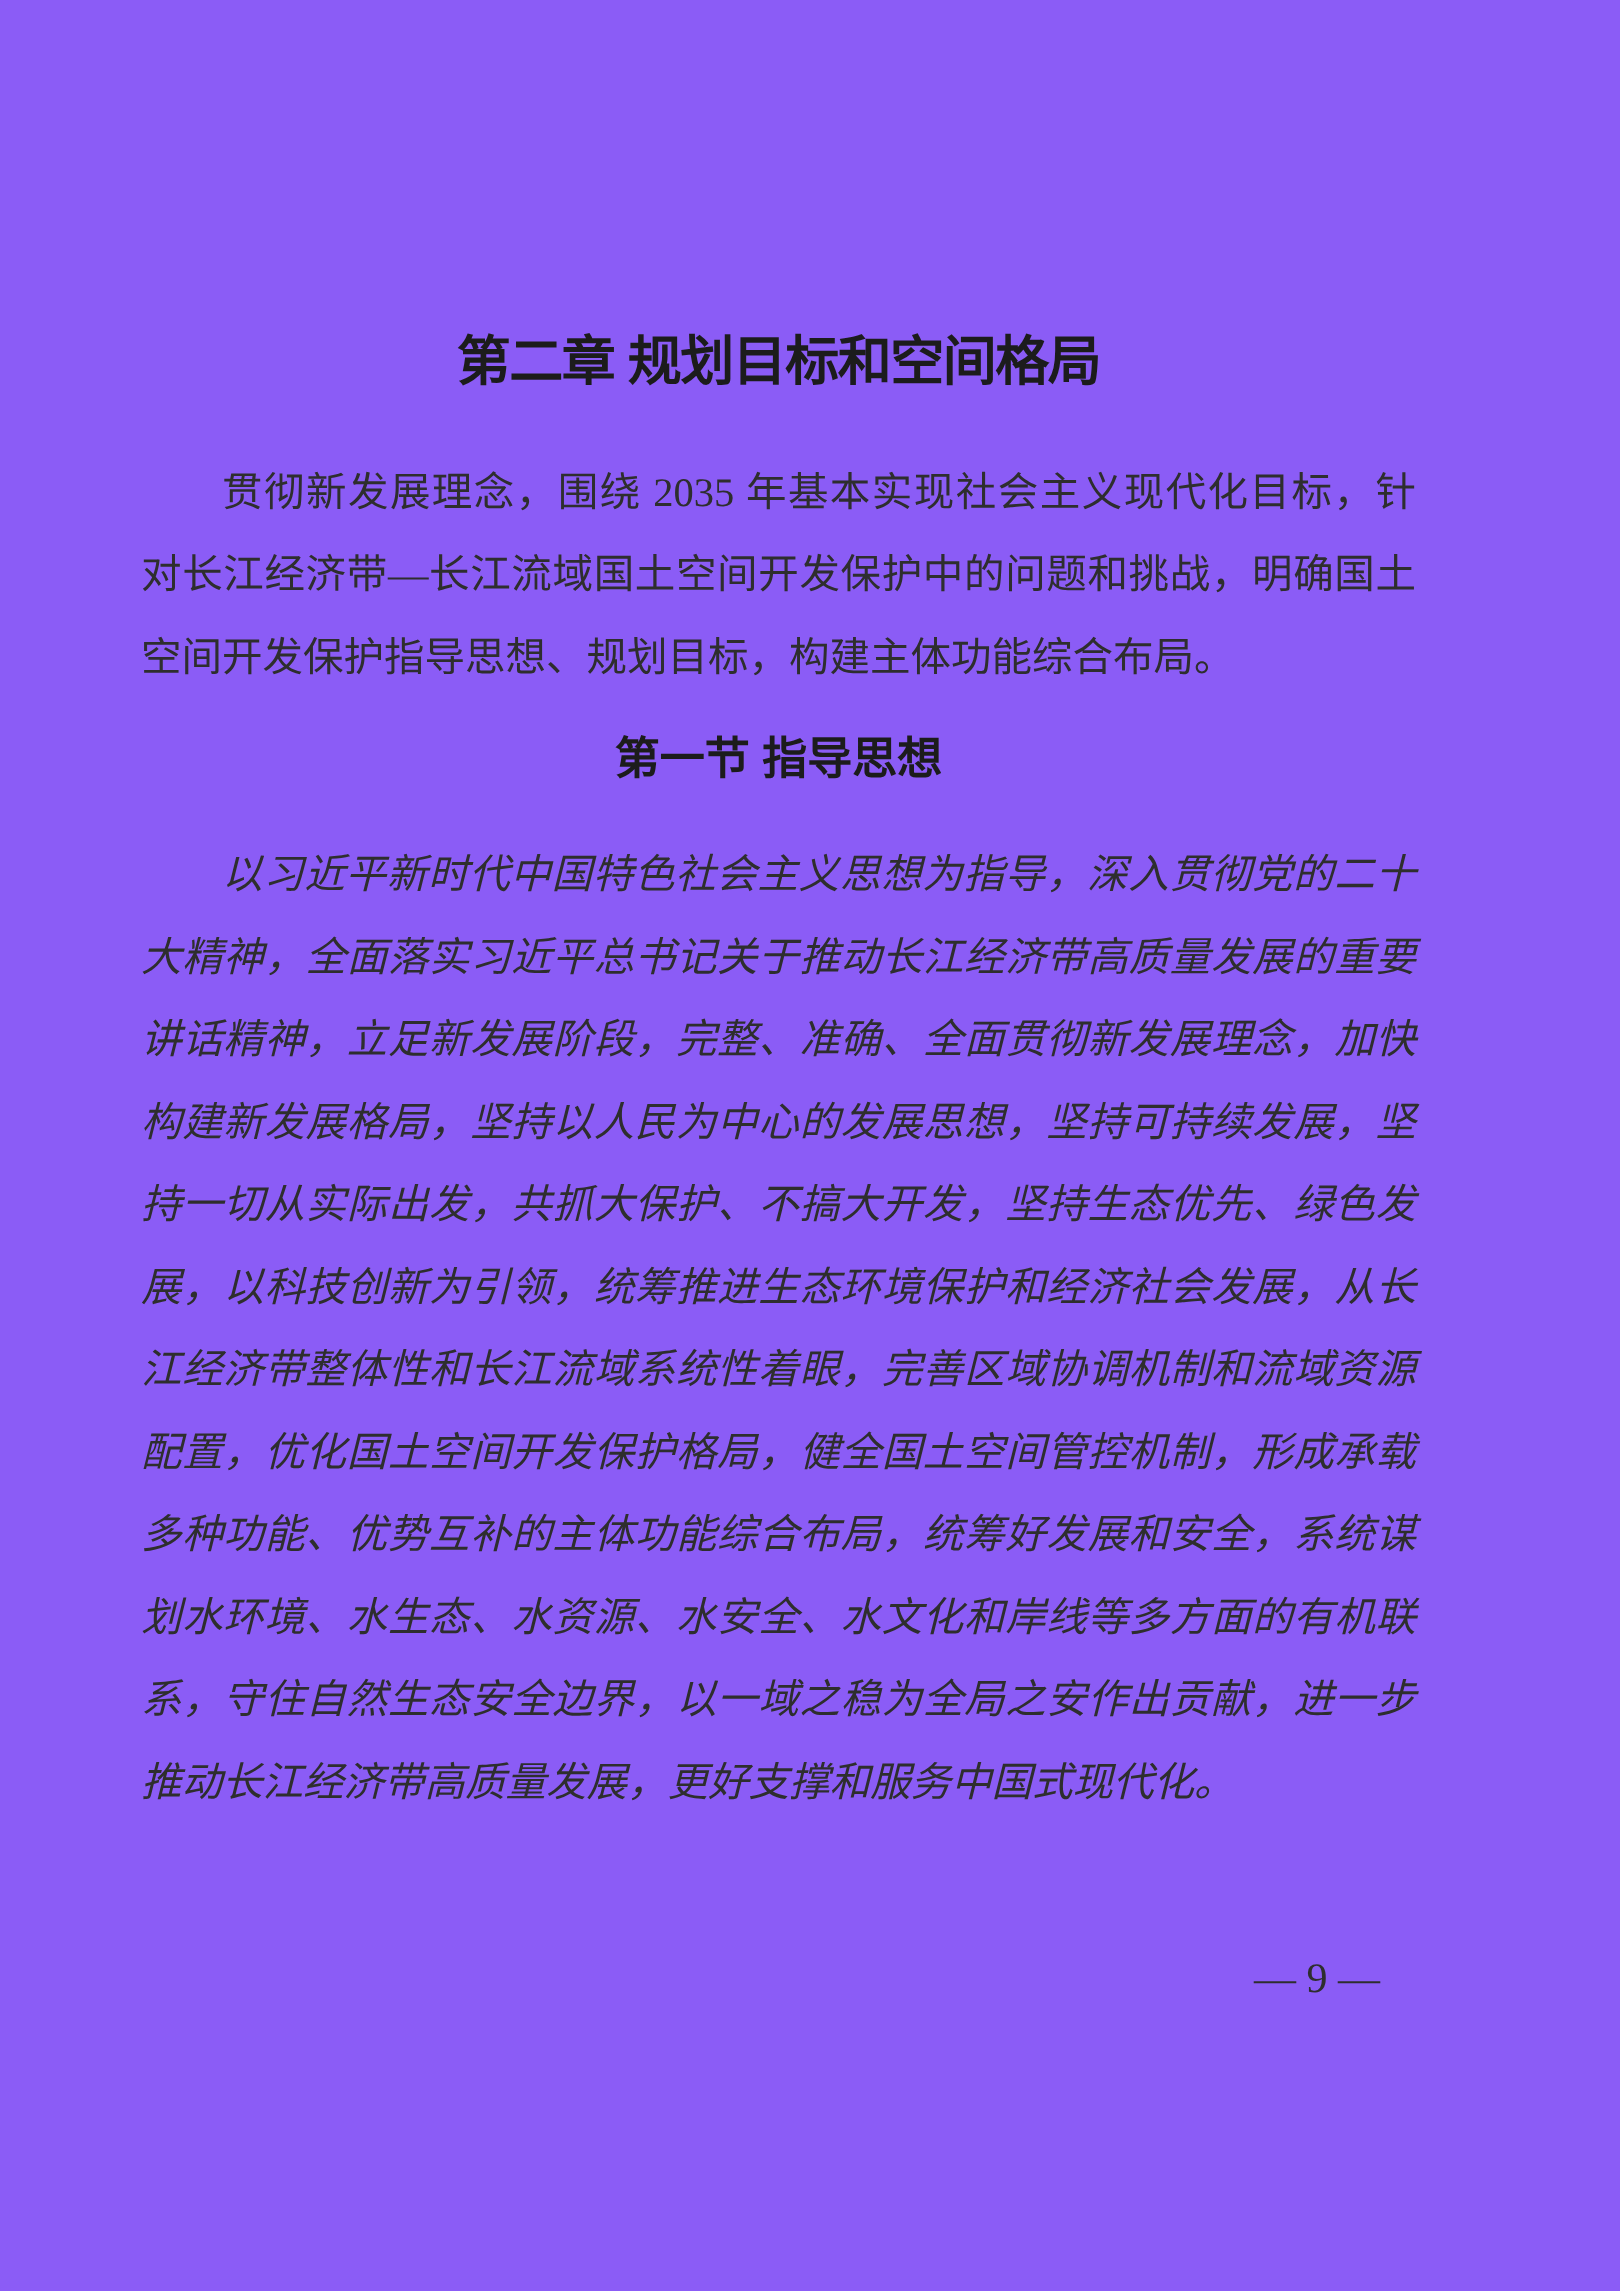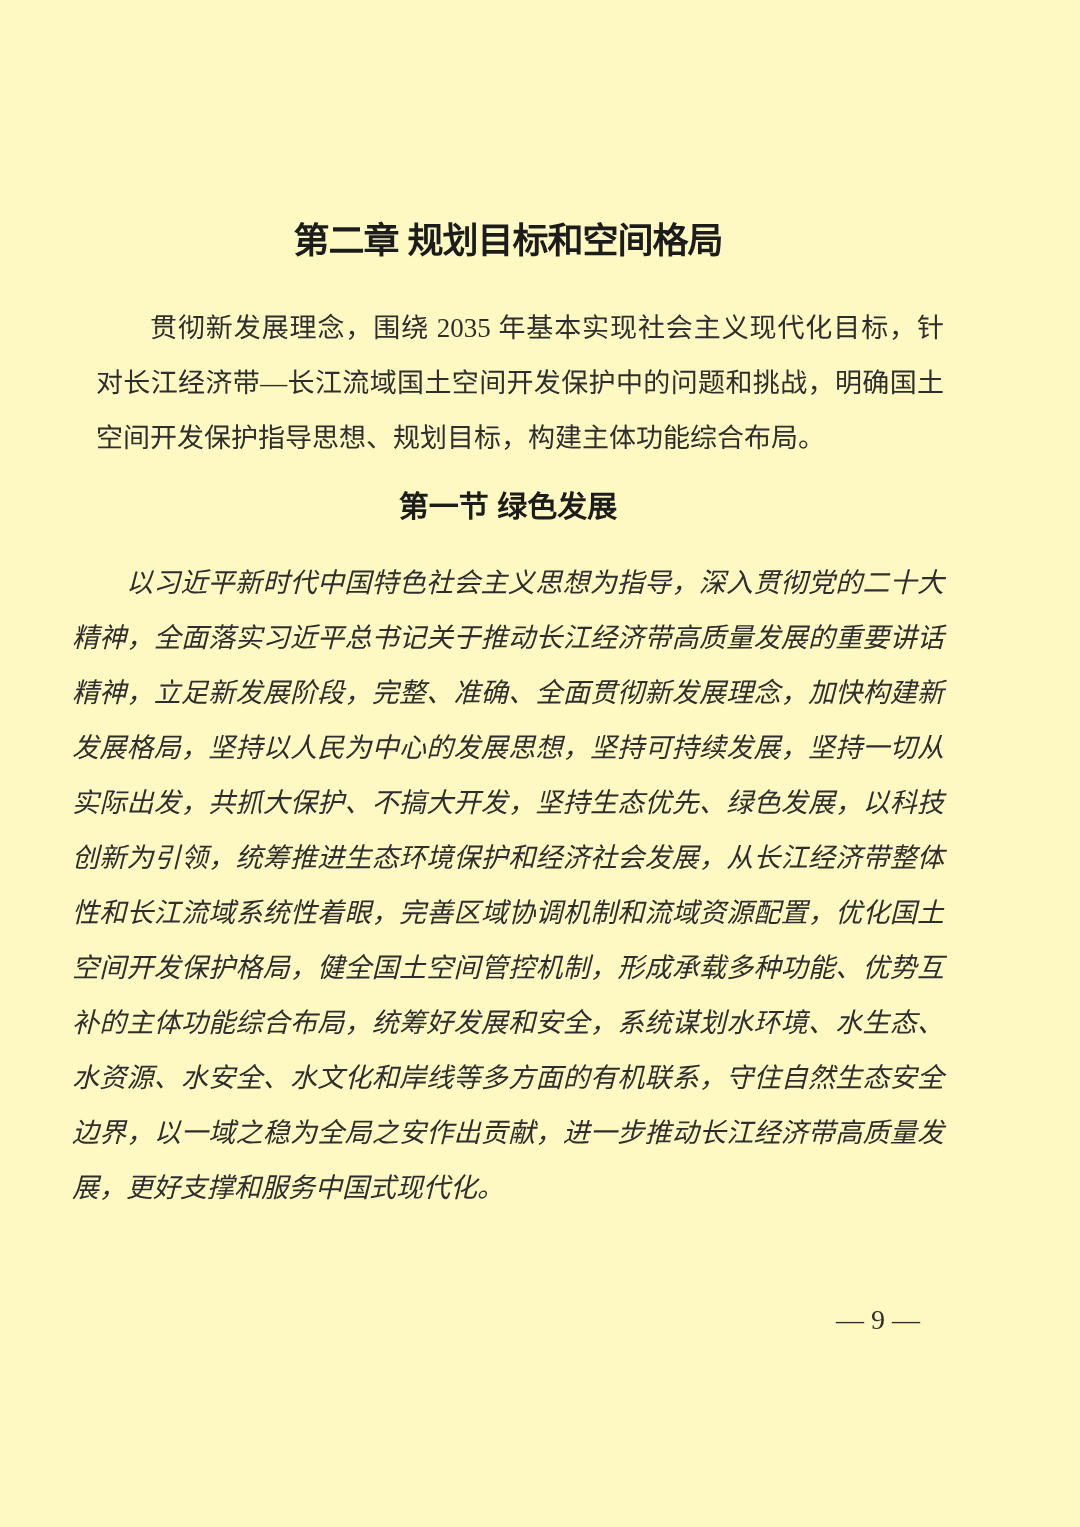--- a/index.html
+++ b/index.html
@@ -10,22 +10,22 @@
   body {
     width: 1080px;
     height: 1527px;
     position: relative;
     overflow: hidden;
   }
   .page {
     box-sizing: border-box;
     width: 1080px;
     height: 1527px;
-    padding: 220px 136px 0 72px;
-    background: #fef9c3;
+    padding: 220px 136px 0 94px;
+    background: #8b5cf6;
   }
   .chapter-title {
     margin: 0;
     font-family: "Liberation Sans", "DejaVu Sans", sans-serif;
     font-weight: bold;
     font-size: 36px;
     line-height: 1.15;
     letter-spacing: -1px;
     text-align: center;
     color: #1c1c1c;
@@ -35,21 +35,20 @@
     font-family: "Liberation Serif", "DejaVu Serif", serif;
     font-size: 27px;
     line-height: 55px;
     text-align: justify;
     text-justify: inter-character;
     text-indent: 2em;
     color: #2e2e2e;
   }
   .para-intro {
     margin-top: 40px;
-    margin-left: 24px;
   }
   .section-title {
     margin: 26px 0 0 0;
     font-family: "Liberation Sans", "DejaVu Sans", sans-serif;
     font-weight: bold;
     font-size: 30px;
     line-height: 1;
     text-align: center;
     color: #1c1c1c;
   }
@@ -68,18 +67,18 @@
   }
 </style>
 </head>
 <body>
 
 <div class="page">
   <h1 class="chapter-title">第二章 规划目标和空间格局</h1>
 
   <p class="body-para para-intro">贯彻新发展理念，围绕 2035 年基本实现社会主义现代化目标，针对长江经济带—长江流域国土空间开发保护中的问题和挑战，明确国土空间开发保护指导思想、规划目标，构建主体功能综合布局。</p>
 
-  <h2 class="section-title">第一节 绿色发展</h2>
+  <h2 class="section-title">第一节 指导思想</h2>
 
   <p class="body-para para-section">以习近平新时代中国特色社会主义思想为指导，深入贯彻党的二十大精神，全面落实习近平总书记关于推动长江经济带高质量发展的重要讲话精神，立足新发展阶段，完整、准确、全面贯彻新发展理念，加快构建新发展格局，坚持以人民为中心的发展思想，坚持可持续发展，坚持一切从实际出发，共抓大保护、不搞大开发，坚持生态优先、绿色发展，以科技创新为引领，统筹推进生态环境保护和经济社会发展，从长江经济带整体性和长江流域系统性着眼，完善区域协调机制和流域资源配置，优化国土空间开发保护格局，健全国土空间管控机制，形成承载多种功能、优势互补的主体功能综合布局，统筹好发展和安全，系统谋划水环境、水生态、水资源、水安全、水文化和岸线等多方面的有机联系，守住自然生态安全边界，以一域之稳为全局之安作出贡献，进一步推动长江经济带高质量发展，更好支撑和服务中国式现代化。</p>
 
   <div class="page-footer">— 9 —</div>
 </div>
 
 </body></html>

